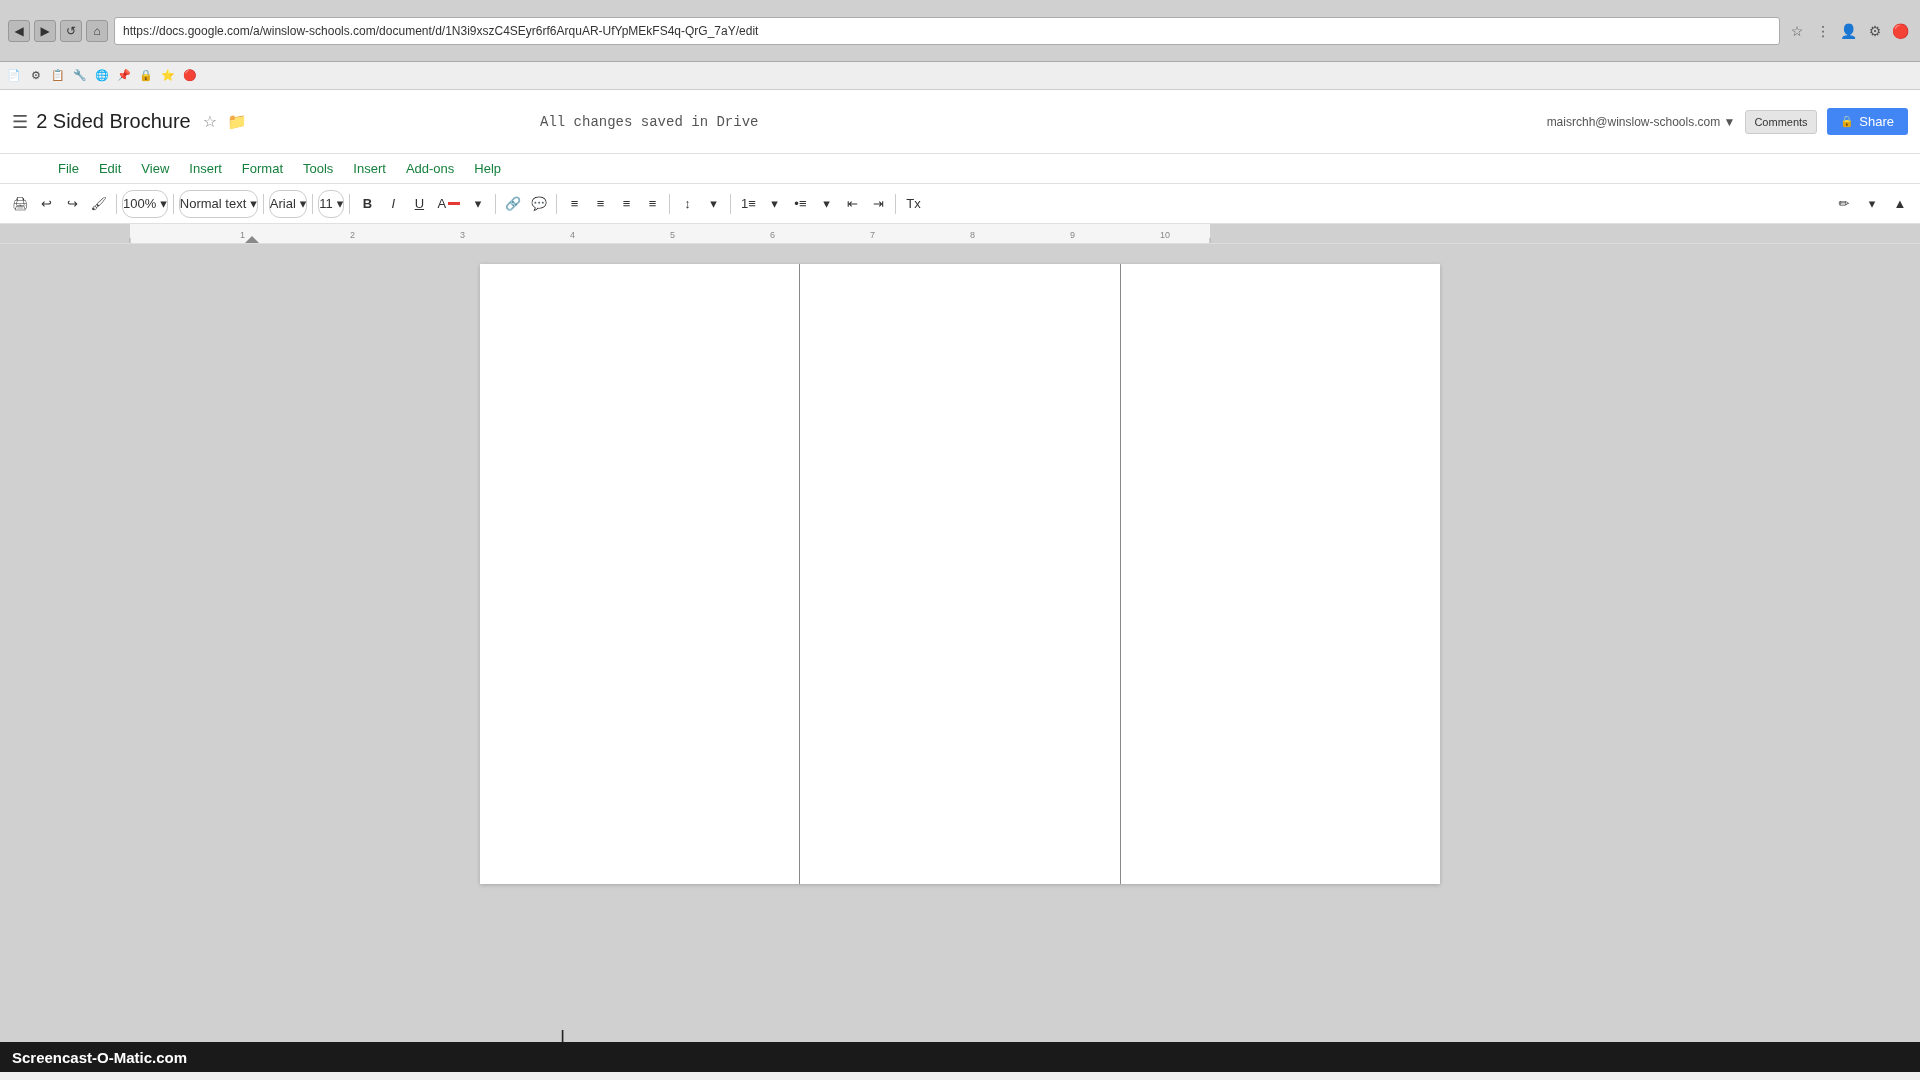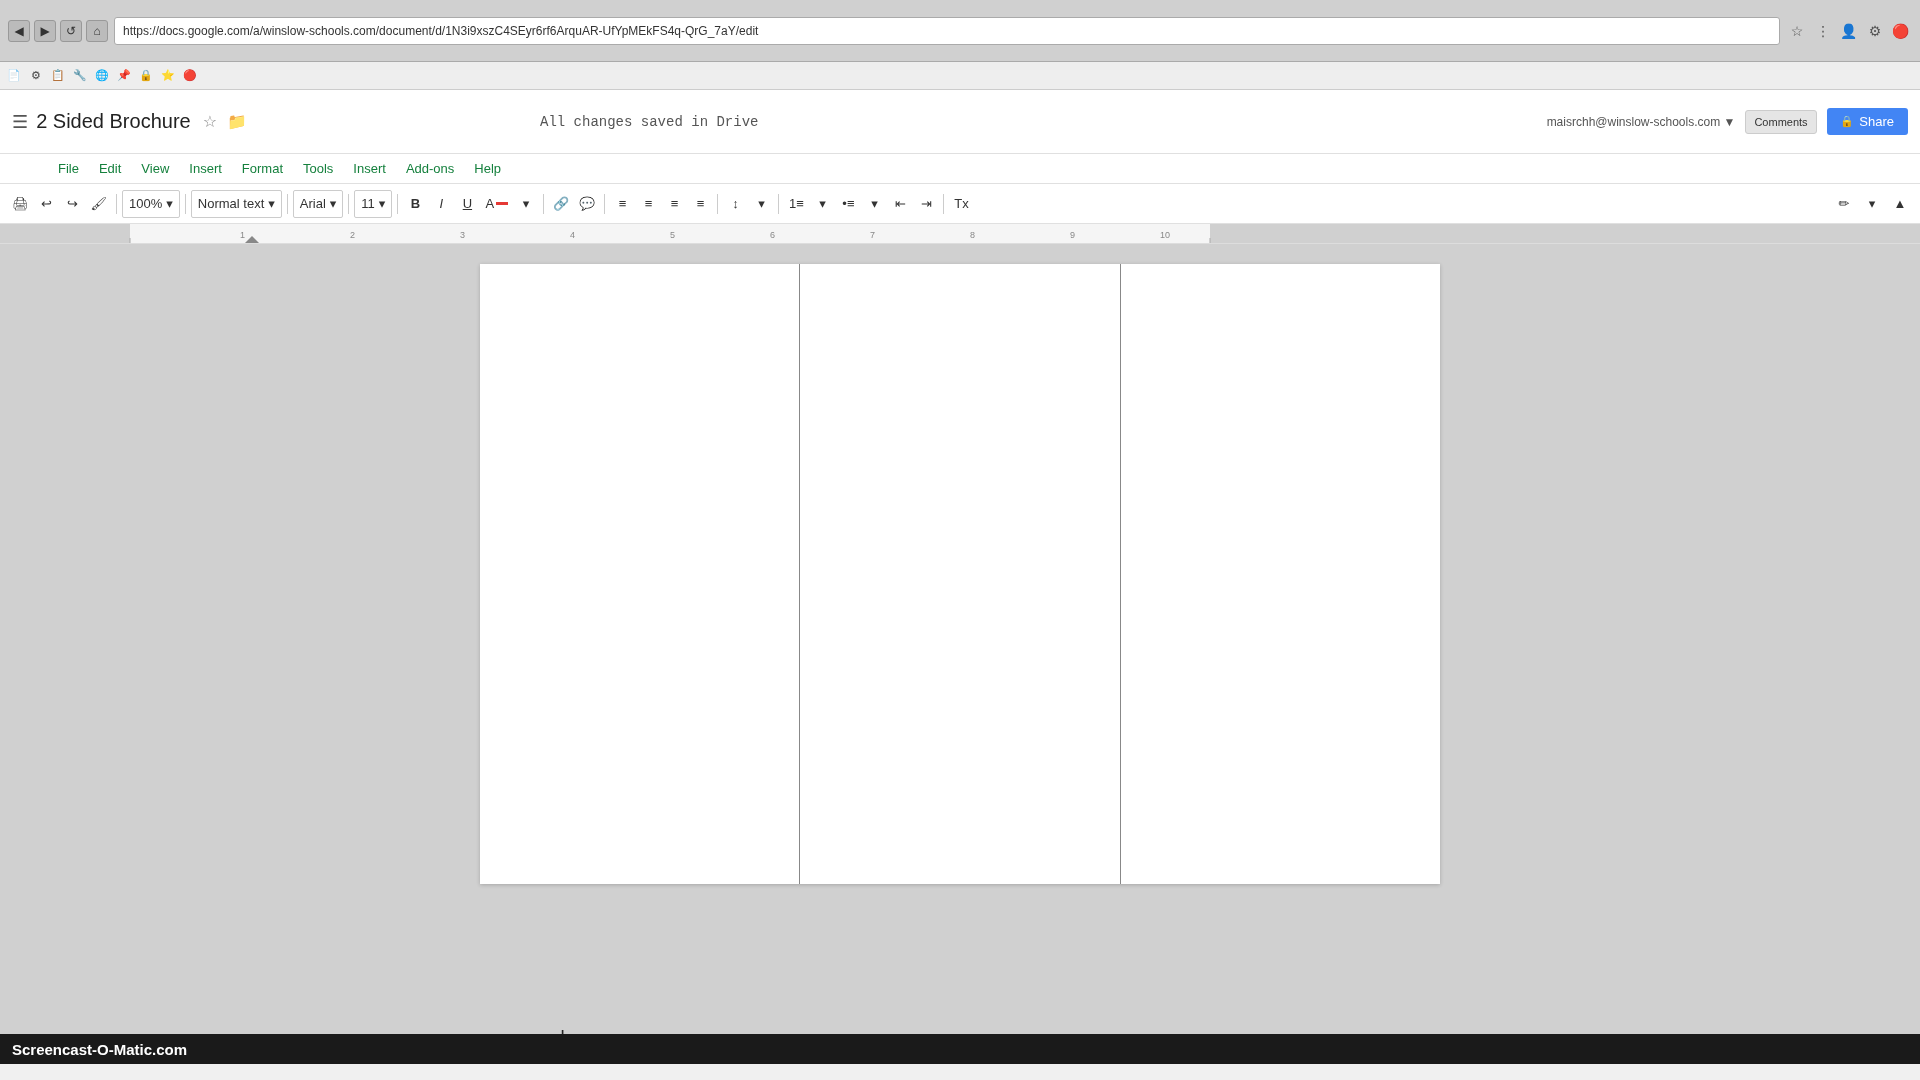--- a/index.html
+++ b/index.html
@@ -171,23 +171,23 @@
       font-size: 13px;
       color: #333;
       cursor: pointer;
       border-radius: 2px;
       border: none;
       background: transparent;
     }
     .fmt-dropdown {
       height: 28px;
       display: flex; align-items: center;
-      padding: 0 6px;
+      padding: 0 0;
       border: 1px solid #ccc;
-      border-radius: 2px;
+      border-radius: 11px;
       font-size: 13px;
       color: #333;
       cursor: pointer;
       background: white;
       gap: 4px;
     }
     .fmt-separator {
       width: 1px;
       height: 20px;
       background: #ccc;
@@ -248,21 +248,21 @@
       left: 80px;
       font-size: 20px;
       color: #222;
       font-weight: 100;
       cursor: text;
     }
 
     
     .watermark-bar {
       position: absolute;
-      bottom: 16px;
+      bottom: 8px;
       left: 0;
       right: 0;
       height: 30px;
       background: #1a1a1a;
       display: flex;
       align-items: center;
       padding: 0 12px;
     }
     .watermark-text {
       color: white;

